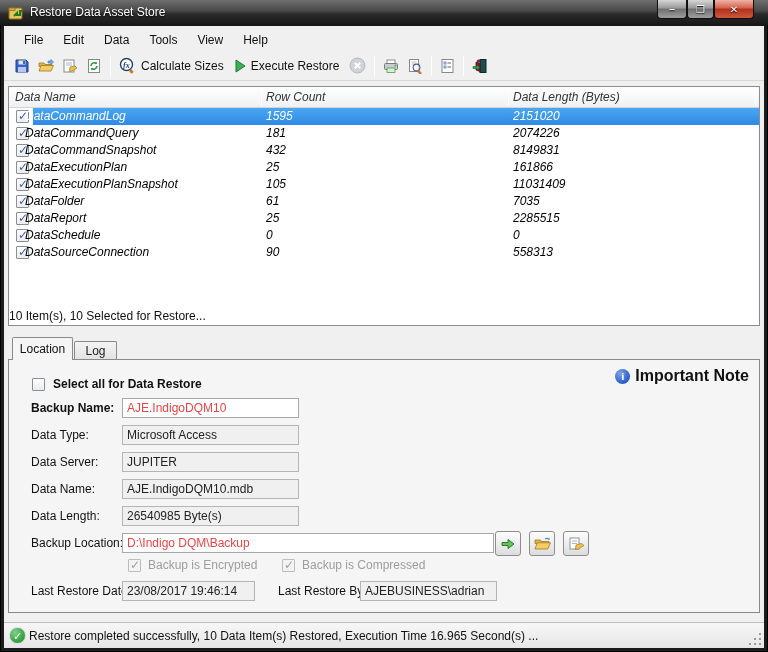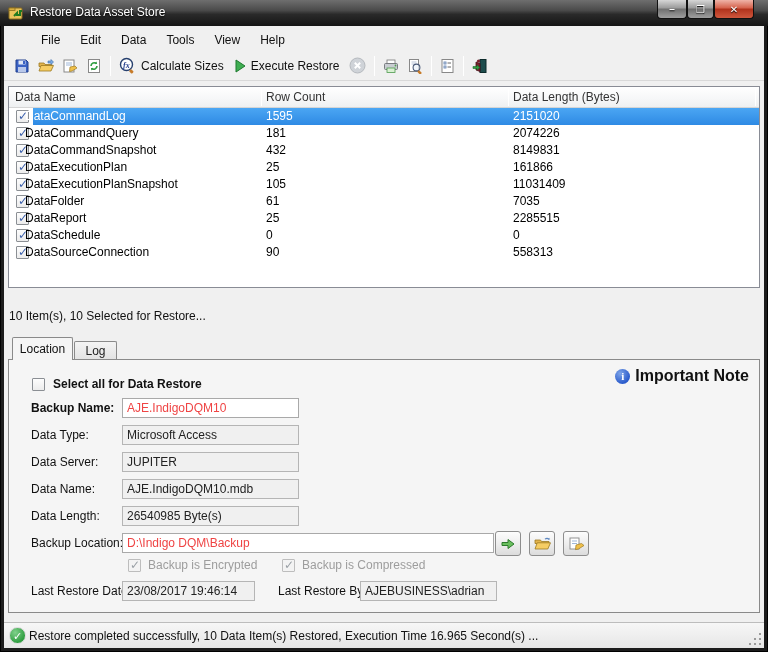--- a/index.html
+++ b/index.html
@@ -16,32 +16,32 @@
   .winbtns { position:absolute; right:14px; top:0; display:flex; }
   .winbtn { height:19px; border:1px solid #101010; border-top:none; border-radius:0 0 4px 4px;
     display:flex; align-items:center; justify-content:center; color:#fff; font-size:10px; font-weight:bold;
     text-shadow:0 1px 1px #000; background:linear-gradient(180deg,#d6d6d6 0%,#9a9a9a 45%,#6f6f6f 50%,#9f9f9f 100%); }
   .winbtn.min { width:30px; } .winbtn.max { width:27px; }
   .winbtn.close { width:40px; background:linear-gradient(180deg,#efb3a7 0%,#d4604a 45%,#b0321c 50%,#cf573d 100%); }
 
   
   .client { position:absolute; left:4px; top:26px; width:760px; height:622px; background:#f0f0f0; }
 
-  .menubar { position:absolute; left:0; top:3px; width:100%; height:22px; display:flex; padding-left:27px; }
+  .menubar { position:absolute; left:0; top:3px; width:100%; height:22px; display:flex; padding-left:10px; }
   .menu-item { padding:4px 10px; line-height:14px; cursor:default; }
 
   .toolbar { position:absolute; left:0; top:25px; width:100%; height:30px; display:flex; align-items:center;
     padding-left:6px; border-bottom:1px solid #d9d9d9; }
   .tbtn { display:flex; align-items:center; gap:5px; padding:3px 4px; border-radius:2px; }
   .tbtn svg { display:block; }
   .tsep { width:1px; height:20px; background:#b6b6b6; border-right:1px solid #fff; margin:0 4px; }
   .tlabel { font-size:12px; color:#111; padding-right:2px; }
 
   
-  .listview { position:absolute; left:4px; top:60px; width:752px; height:202px; background:#fff; border:1px solid #898c95; }
+  .listview { position:absolute; left:4px; top:60px; width:752px; height:240px; background:#fff; border:1px solid #898c95;font-style:italic; }
   .lv-header { position:absolute; left:0; top:0; width:100%; height:21px;
     background:linear-gradient(180deg,#ffffff 0%,#f6f7f8 60%,#eef0f1 100%); border-bottom:1px solid #d5d5d5; }
   .lv-header .col { position:absolute; top:3px; font-size:12px; color:#333; }
   .hsep { position:absolute; top:2px; width:1px; height:17px; background:#e0e0e0; border-right:1px solid #fff; }
   .lv-body { position:absolute; left:0; top:21px; width:100%; }
   .row { position:relative; height:17px; width:100%; background:#fff; }
   .row .hl { display:none; position:absolute; left:24px; right:0; top:0; bottom:0;
     background:linear-gradient(180deg,#4ba6f3 0%,#2e8ae4 100%); }
   .row.selected .hl { display:block; }
   .row .cell { position:absolute; top:1px; font-size:12px; color:#000; z-index:1; white-space:nowrap; }

